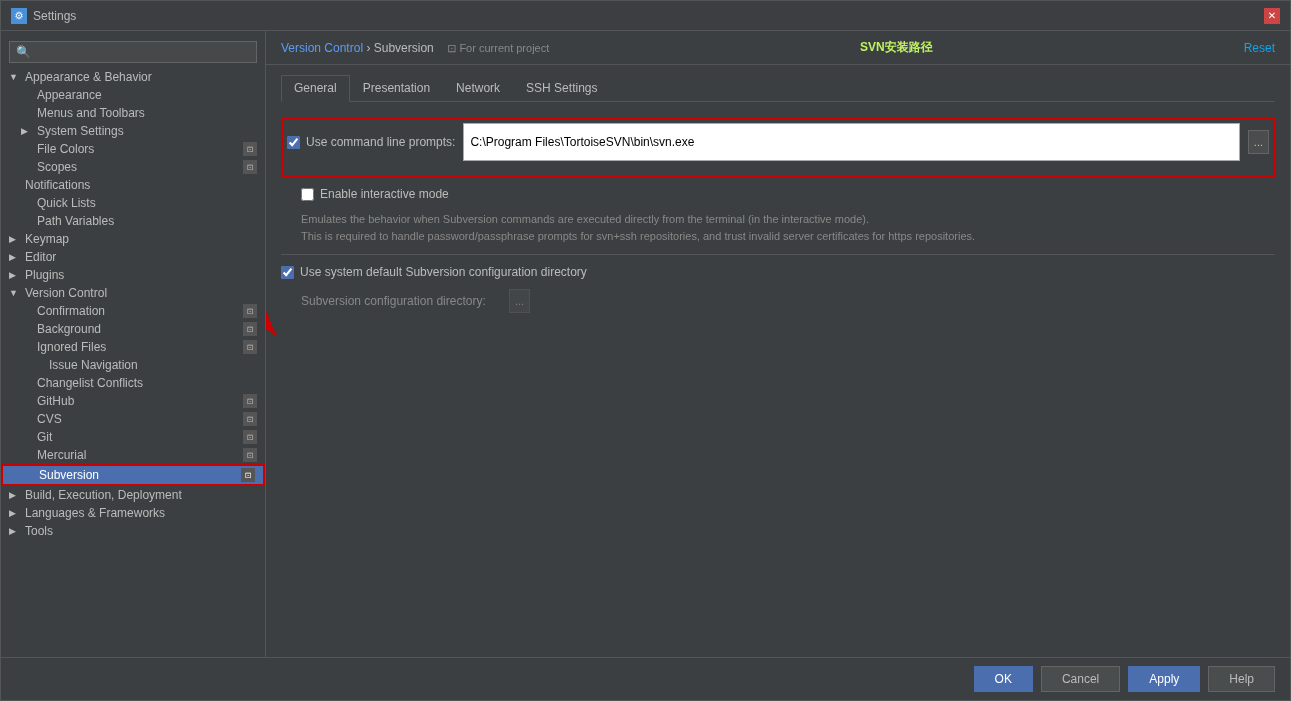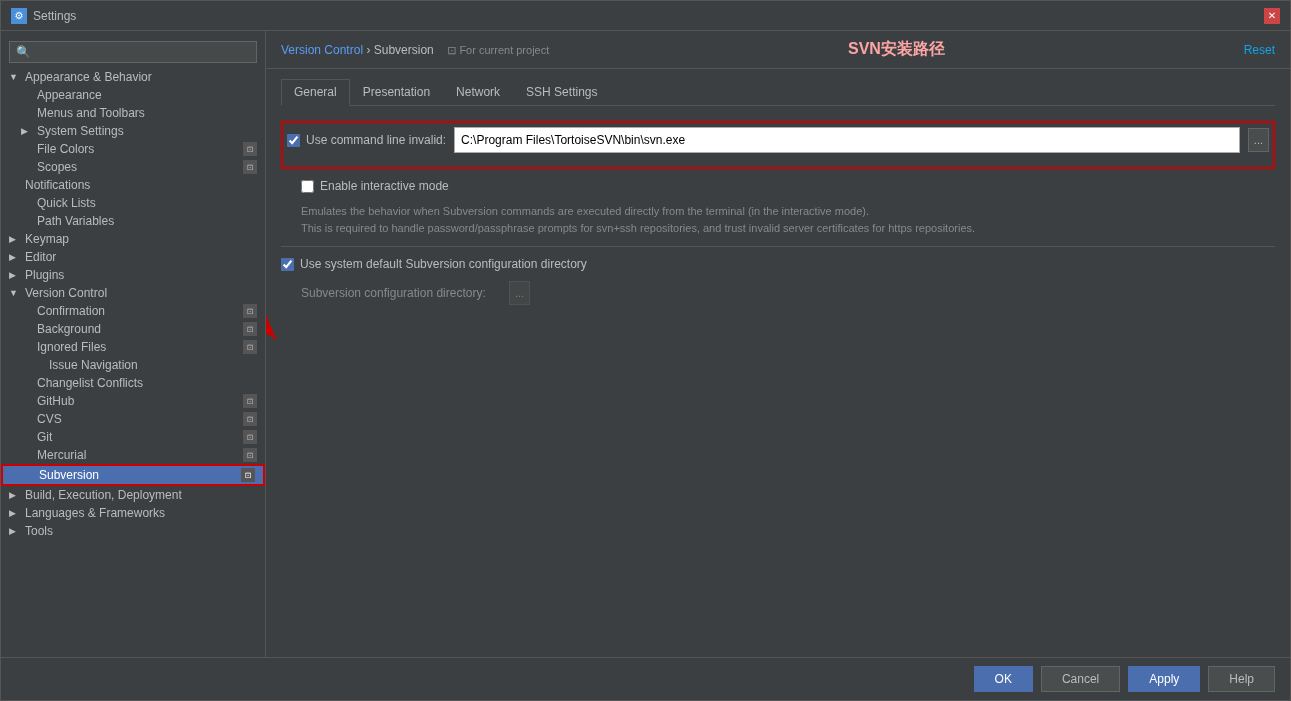--- a/index.html
+++ b/index.html
@@ -31,21 +31,21 @@
     
     .tabs { display: flex; border-bottom: 1px solid #555; margin-bottom: 15px; }
     .tab { padding: 5px 12px; cursor: pointer; border: 1px solid transparent; font-size: 12px; color: #bbbbbb; }
     .tab.active { border: 1px solid #555; border-bottom-color: #3c3f41; background: #3c3f41; color: #bbbbbb; margin-bottom: -1px; }
     
     
     .form-row { display: flex; align-items: center; margin-bottom: 10px; gap: 8px; }
     .form-row.indented { margin-left: 20px; }
     .checkbox-label { display: flex; align-items: center; gap: 6px; cursor: pointer; }
     .checkbox-label input[type="checkbox"] { width: 13px; height: 13px; accent-color: #4b6eaf; }
-    .text-input { background: #45494a; border: 1px solid #646464; color: #bbbbbb; padding: 12px 6px; font-size: 12px; flex: 1; outline: none; height: 20px; }
+    .text-input { background: #45494a; border: 1px solid #646464; color: #bbbbbb; padding: 18px 6px; font-size: 12px; flex: 1; outline: none; height: 20px; }
     .browse-btn { background: #4a4d4e; border: 1px solid #646464; color: #bbbbbb; padding: 2px 5px; cursor: pointer; height: 24px; font-size: 11px; }
     
     .description-text { color: #888; font-size: 11px; margin: 5px 0 10px 20px; line-height: 1.5; }
     
     .divider { border: none; border-top: 1px solid #555; margin: 10px 0; }
     
     .field-label { color: #888; font-size: 12px; min-width: 200px; }
     .disabled-input { background: #3c3f41; border: 1px solid #555; color: #666; padding: 3px 6px; font-size: 12px; flex: 1; height: 24px; }
     
     
@@ -217,38 +217,38 @@
     <div class="main-content">
 
       <div class="main-header">
         <div>
           <span style="color:#589df6;cursor:pointer;">Version Control</span>
           <span> › </span>
           <span>Subversion</span>
           <span style="color:#888;font-size:11px;margin-left:10px;">⊡ For current project</span>
         </div>
 
-        <span style="color:#fca5a5;font-size:16px;font-weight:bold;">SVN安装路径</span>
+        <span style="color:#bef264;font-size:12px;font-weight:bold;">SVN安装路径</span>
         <span style="color:#0ea5e9;font-size:12px;cursor:pointer;">Reset</span>
       </div>
 
       <div class="content-area">
 
         <div class="tabs">
           <div class="tab active">General</div>
           <div class="tab">Presentation</div>
           <div class="tab">Network</div>
           <div class="tab">SSH Settings</div>
         </div>
 
         <div style="border:2px solid #cc0000;padding:4px;margin-bottom:10px;">
           <div class="form-row">
             <label class="checkbox-label">
               <input type="checkbox" checked="" style="">
-              <span>Use command line invalid:</span>
+              <span>Use command line prompts:</span>
             </label>
             <input type="text" class="text-input" style="background: white; color: rgb(0, 0, 0); border: 1px solid rgb(170, 170, 170); flex: 1 1 0%;" value="C:\Program Files\TortoiseSVN\bin\svn.exe">
             <button class="browse-btn">...</button>
           </div>
         </div>
 
         <div class="form-row indented" style="margin-left:20px;">
           <label class="checkbox-label">
             <input type="checkbox" style="">
             <span>Enable interactive mode</span>

